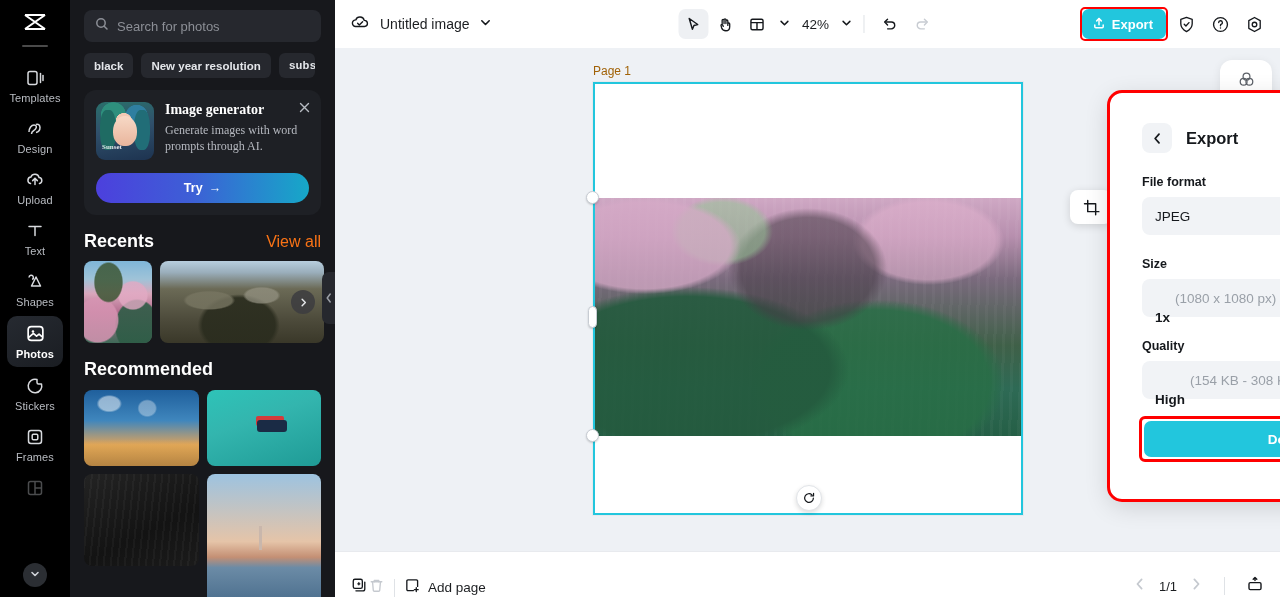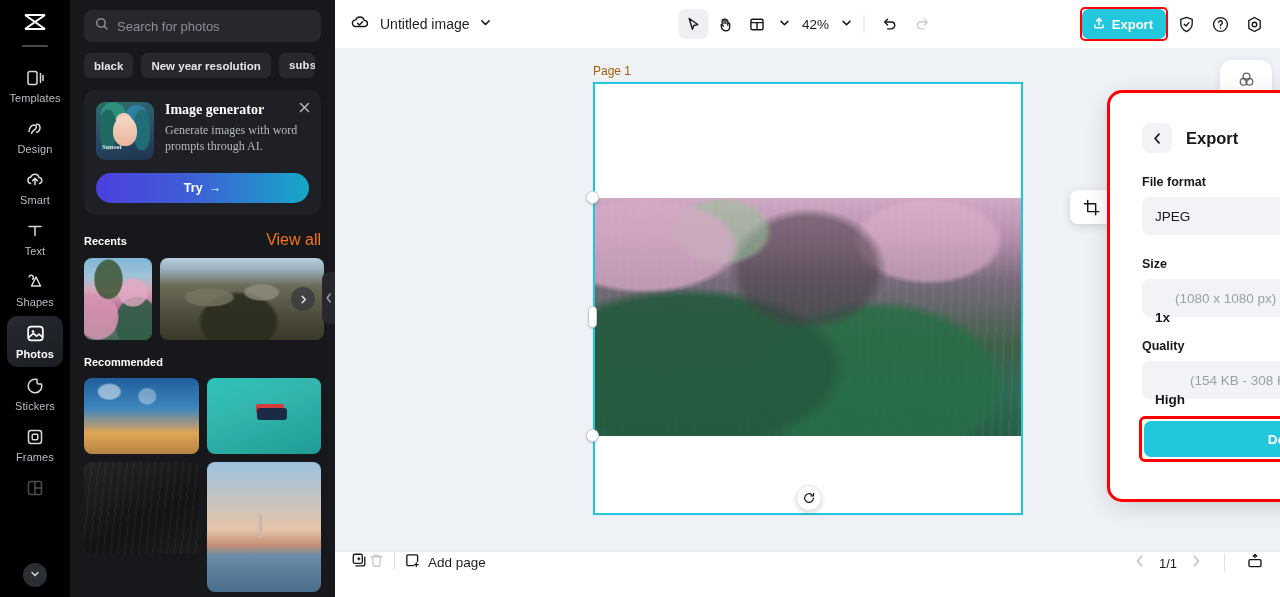--- a/index.html
+++ b/index.html
@@ -79,21 +79,21 @@
   .promo-title { font-size: 14px; font-weight: 700; color: #ffffff; }
   .promo-desc { font-size: 12px; color: #b6b9c0; line-height: 1.35; margin-top: 4px; }
   .promo-close { position:absolute; right: 10px; top: 10px; cursor:pointer; }
   .promo-btn {
     margin-top: 13px; height: 30px; border-radius: 15px;
     background: linear-gradient(90deg,#4c40dd 0%, #3d5fd6 45%, #16a8c8 100%);
     display:flex; align-items:center; justify-content:center; gap:6px;
     color: #fff; font-size: 12.5px; font-weight: 700; cursor:pointer;
   }
   .sec-head { display:flex; align-items:baseline; justify-content:space-between; margin-top: 16px; }
-  .sec-title { font-size: 11px; font-weight: 700; color:#ffffff; }
+  .sec-title { font-size: 18px; font-weight: 700; color:#ffffff; }
   .sec-link { font-size: 16px; color:#f97316; cursor:pointer; }
   .recents { margin-top: 9px; display:flex; gap: 8px; position: relative; }
   .thumb { border-radius: 8px; overflow: hidden; position: relative; }
   .r1 { width: 68px; height: 82px; flex:0 0 68px;
     background: linear-gradient(180deg,#7fb6d8 0%,#9fc3d8 22%, #d9a6bb 40%, #b46f90 62%, #3f6a58 100%); }
   .r1::after{content:"";position:absolute;inset:0;
     background:
       radial-gradient(ellipse at 36% 26%, rgba(60,86,52,.85) 0 22%, transparent 24%),
       radial-gradient(ellipse at 72% 42%, rgba(226,170,196,.8) 0 20%, transparent 22%),
       radial-gradient(ellipse at 20% 72%, rgba(214,148,178,.85) 0 26%, transparent 28%),
@@ -197,21 +197,21 @@
     position: absolute; right: 8px; top: 12px; width: 52px;
     background: #ffffff; border-radius: 12px; box-shadow: 0 2px 10px rgba(0,0,0,.08);
     padding: 10px 0 12px; display:flex; flex-direction:column; align-items:center; gap: 12px; z-index: 3;
   }
   .dock-item { width: 48px; display:flex; flex-direction:column; align-items:center; gap:4px; cursor:pointer;}
   .dock-item .lbl { font-size: 9.5px; color: #70757c; text-align:center; line-height:1.15; }
 
   
   .bottombar {
     height: 46px; flex: 0 0 46px; background:#fff; border-top: 1px solid #e8eaee;
-    display:flex; align-items:flex-start; padding: 0 16px; gap: 0;
+    display:flex; align-items:flex-end; padding: 0 16px; gap: 0;
   }
   .bb-btn { display:flex; align-items:center; gap: 7px; cursor:pointer; font-size: 13.5px; color:#1c1e21;}
   .bb-right { margin-left: auto; display:flex; align-items:center; gap: 12px;}
   .pg-count { font-size: 13px; color: #1c1e21; }
 
   
   .export-pop {
     position: absolute; left: 775px; top: 45px; width: 380px; height: 406px;
     background: #fff; border-radius: 12px; box-shadow: 0 6px 26px rgba(0,0,0,.16);
     z-index: 10; padding: 30px 32px 0;
@@ -274,21 +274,21 @@
         <span class="lbl">Design</span>
       </div>
 
       <div class="rail-item">
         <span>
           <svg width="20" height="20" viewBox="0 0 20 20" fill="none" stroke="#d8dade" stroke-width="1.5" stroke-linecap="round">
             <path d="M5.5 13.5a3.3 3.3 0 0 1 .4-6.5 4.3 4.3 0 0 1 8.2.6 3 3 0 0 1 .4 5.9"></path>
             <path d="M10 8.5v6M7.7 10.6 10 8.3l2.3 2.3"></path>
           </svg>
         </span>
-        <span class="lbl">Smart</span>
+        <span class="lbl">Upload</span>
       </div>
 
       <div class="rail-item">
         <span>
           <svg width="20" height="20" viewBox="0 0 20 20" fill="none" stroke="#d8dade" stroke-width="1.5" stroke-linecap="round">
             <path d="M4 5.5h12M10 5.5v9"></path>
           </svg>
         </span>
         <span class="lbl">Text</span>
       </div>

